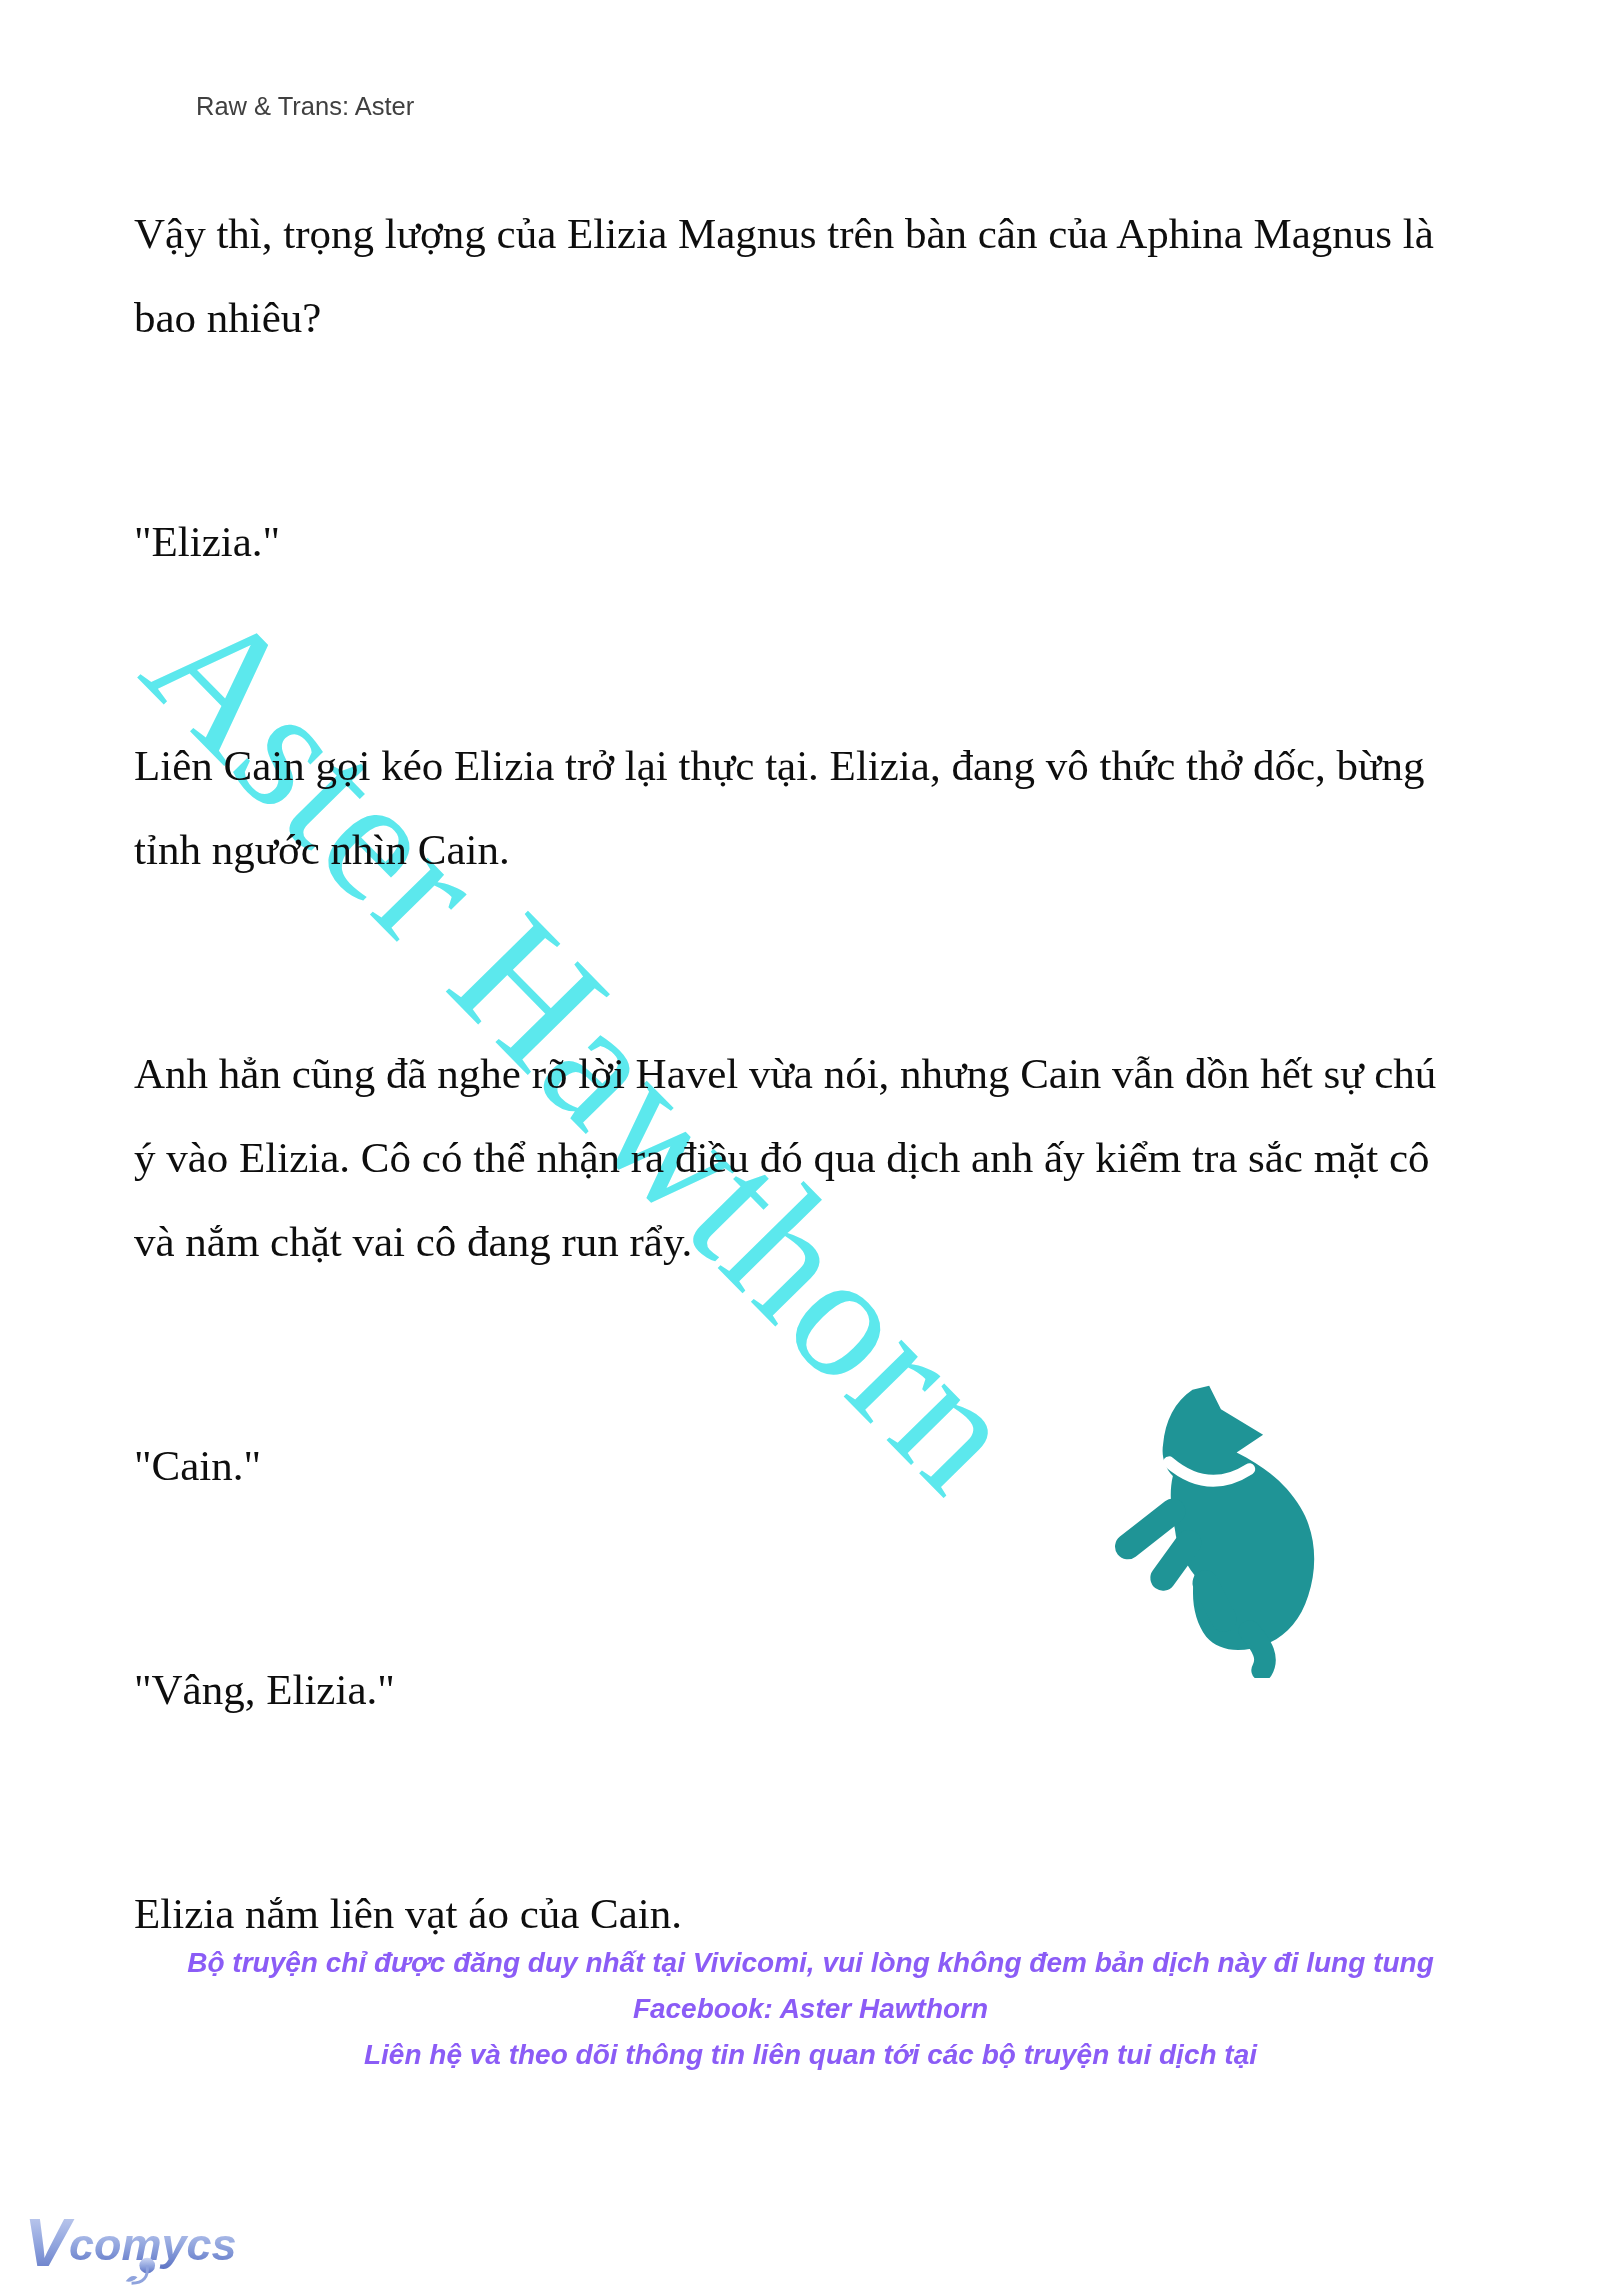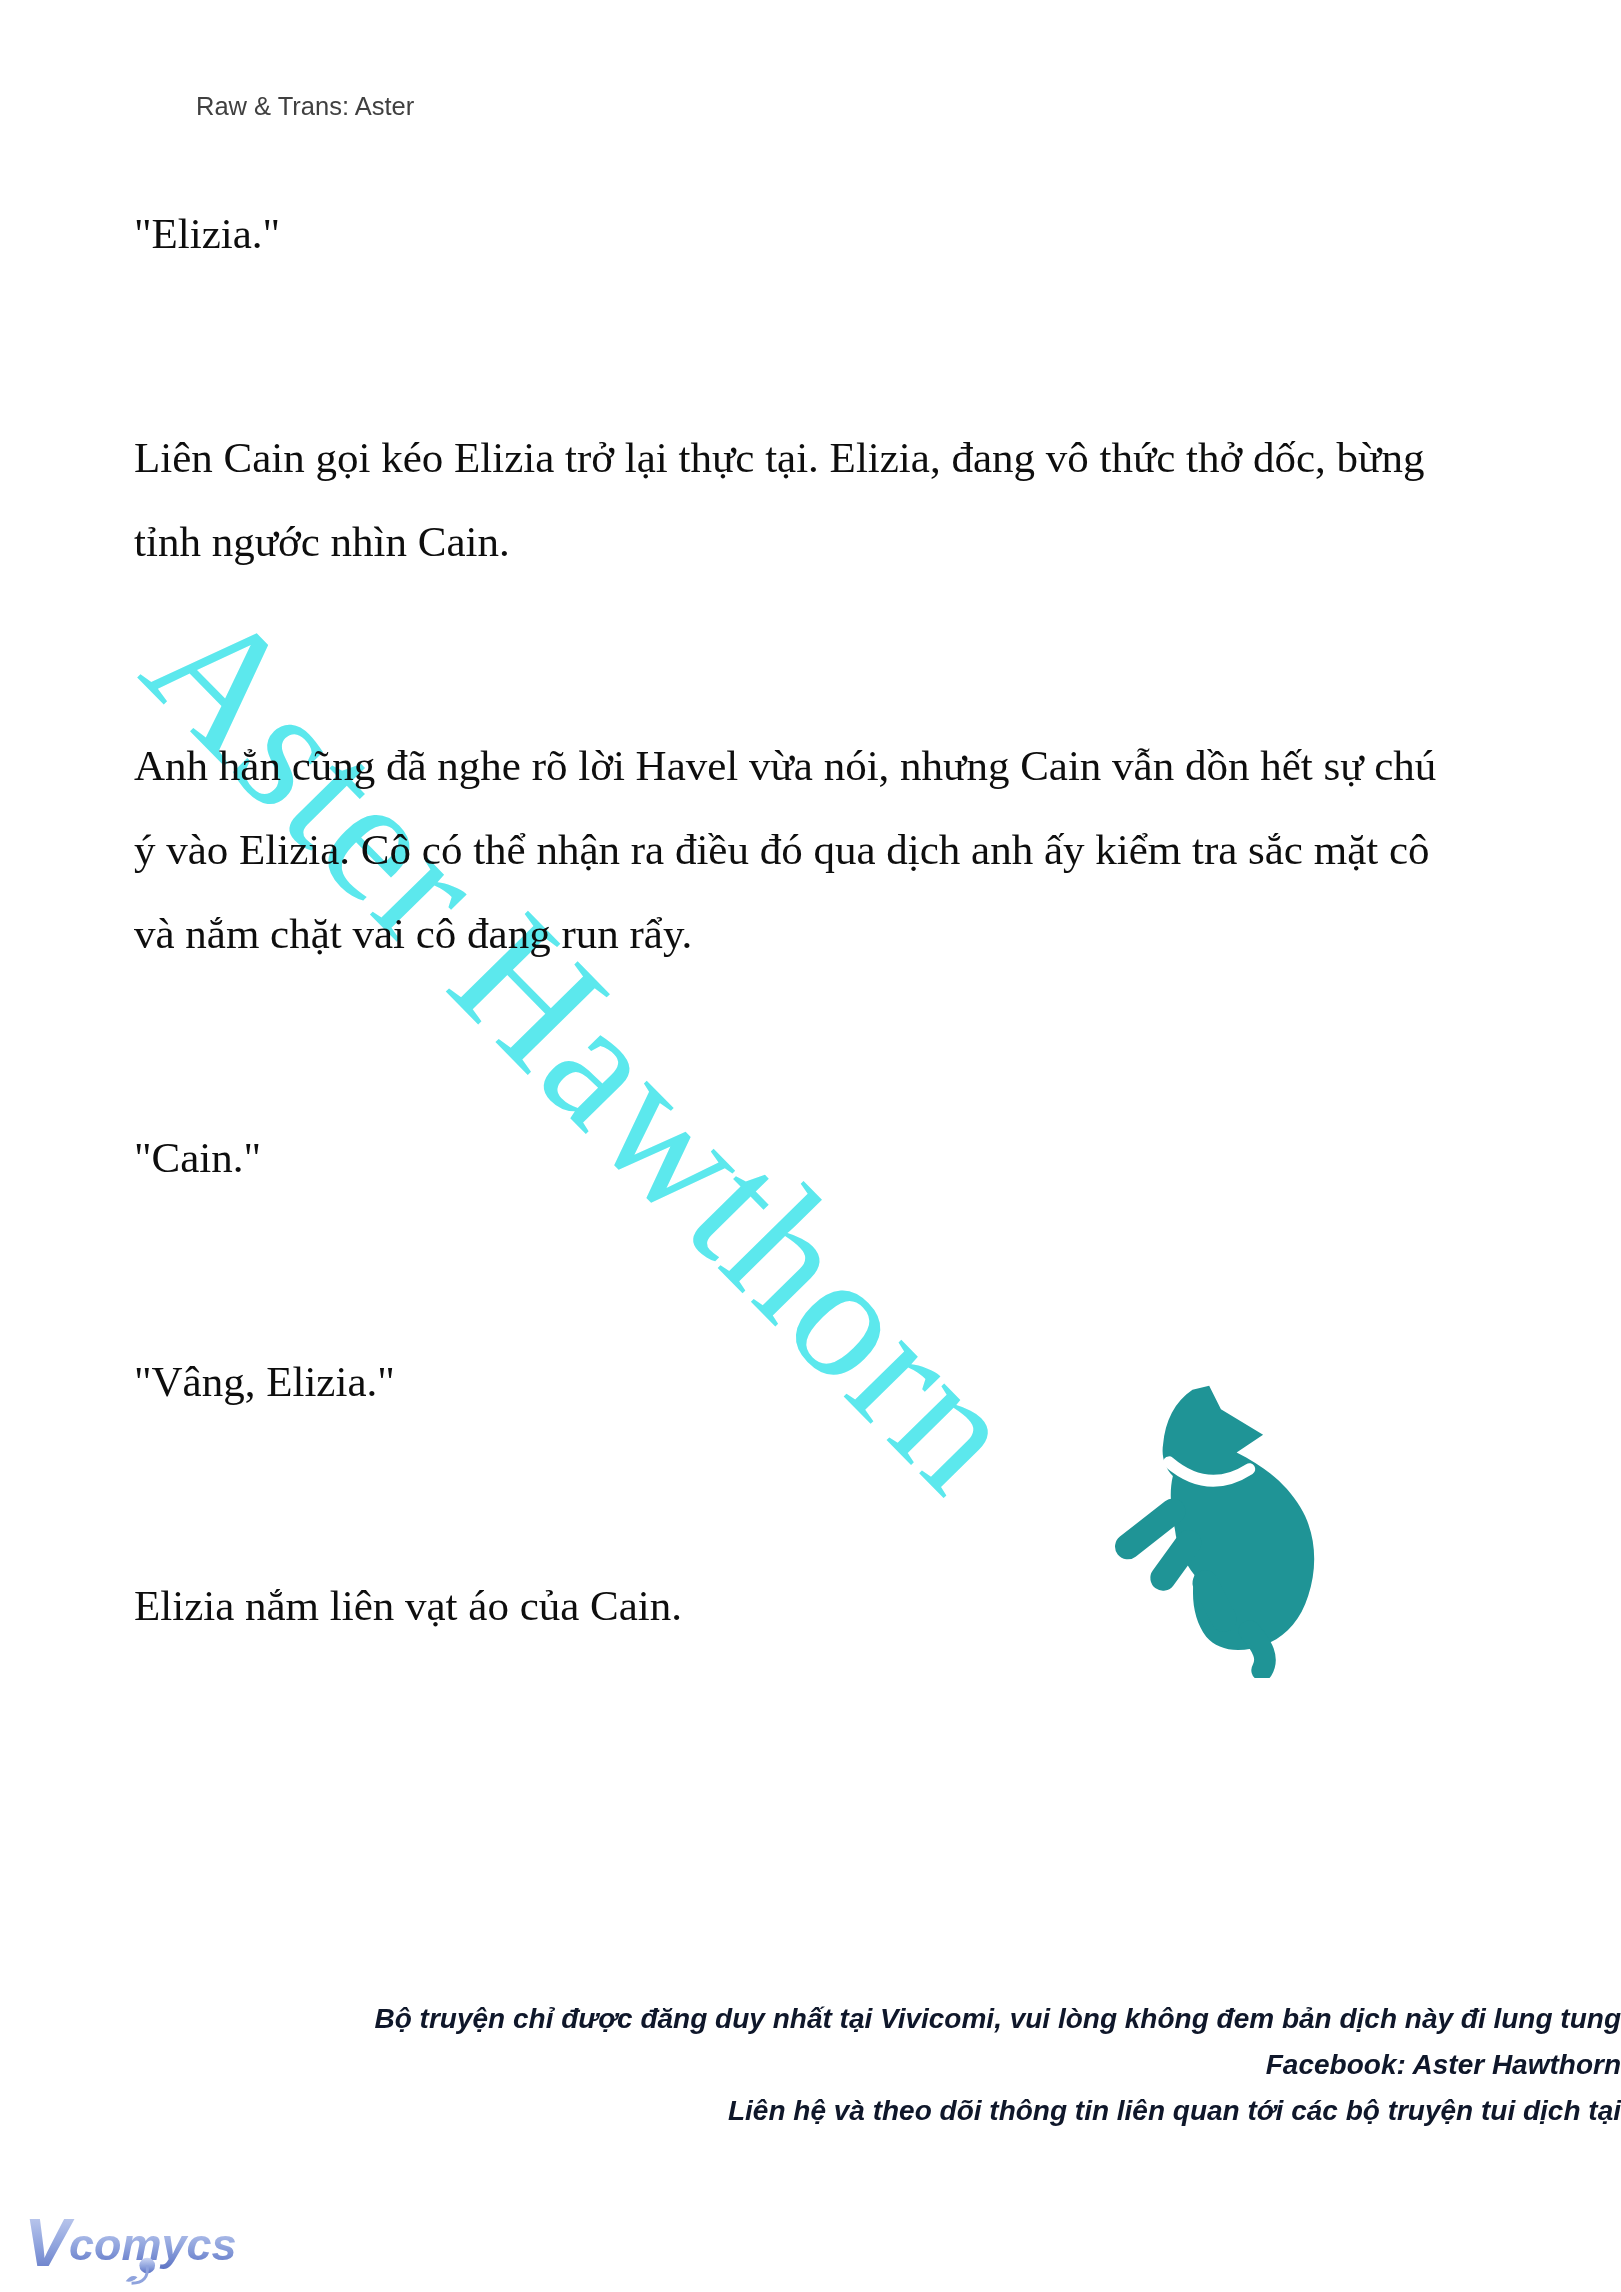--- a/index.html
+++ b/index.html
@@ -17,36 +17,37 @@
     font-size:176px;color:#5ce8ed;white-space:nowrap;
     transform:rotate(45.5deg);transform-origin:0 0;letter-spacing:2px;
   }
   .content{
     position:absolute;left:134px;top:192px;width:1304px;z-index:1;
     font-size:43px;line-height:84px;color:#0e0e0e;
   }
   .content p{margin:0 0 140px 0;}
   .cat{position:absolute;left:1112px;top:1374px;z-index:1;}
   .footer{
-    position:absolute;left:0;top:1996px;width:1621px;z-index:2;text-align:right;
+    position:absolute;left:0;top:1940px;width:1621px;z-index:2;text-align:center;
     font-family:"Liberation Sans",sans-serif;font-weight:bold;font-style:italic;
-    font-size:28px;line-height:46px;color:#0f172a;
+    font-size:28px;line-height:46px;color:#8b5cf6;
   }
   .logo{position:absolute;left:21.6px;top:2201px;z-index:2;}
 </style>
 </head>
 <body>
 
 <div>
 
   <div class="header">Raw &amp; Trans: Aster</div>
 
   <div class="watermark">Aster Hawthorn</div>
 
   <div class="content">
+    <p>Vậy thì, trọng lượng của Elizia Magnus trên bàn cân của Aphina Magnus là bao nhiêu?</p>
     <p>"Elizia."</p>
     <p>Liên Cain gọi kéo Elizia trở lại thực tại. Elizia, đang vô thức thở dốc, bừng tỉnh ngước nhìn Cain.</p>
     <p>Anh hẳn cũng đã nghe rõ lời Havel vừa nói, nhưng Cain vẫn dồn hết sự chú ý vào Elizia. Cô có thể nhận ra điều đó qua dịch anh ấy kiểm tra sắc mặt cô và nắm chặt vai cô đang run rẩy.</p>
     <p>"Cain."</p>
     <p>"Vâng, Elizia."</p>
     <p>Elizia nắm liên vạt áo của Cain.</p>
   </div>
 
   <svg class="cat" width="211" height="304" viewBox="0 0 215 310" aria-hidden="true">
     <g fill="#1f9496" stroke="none">

